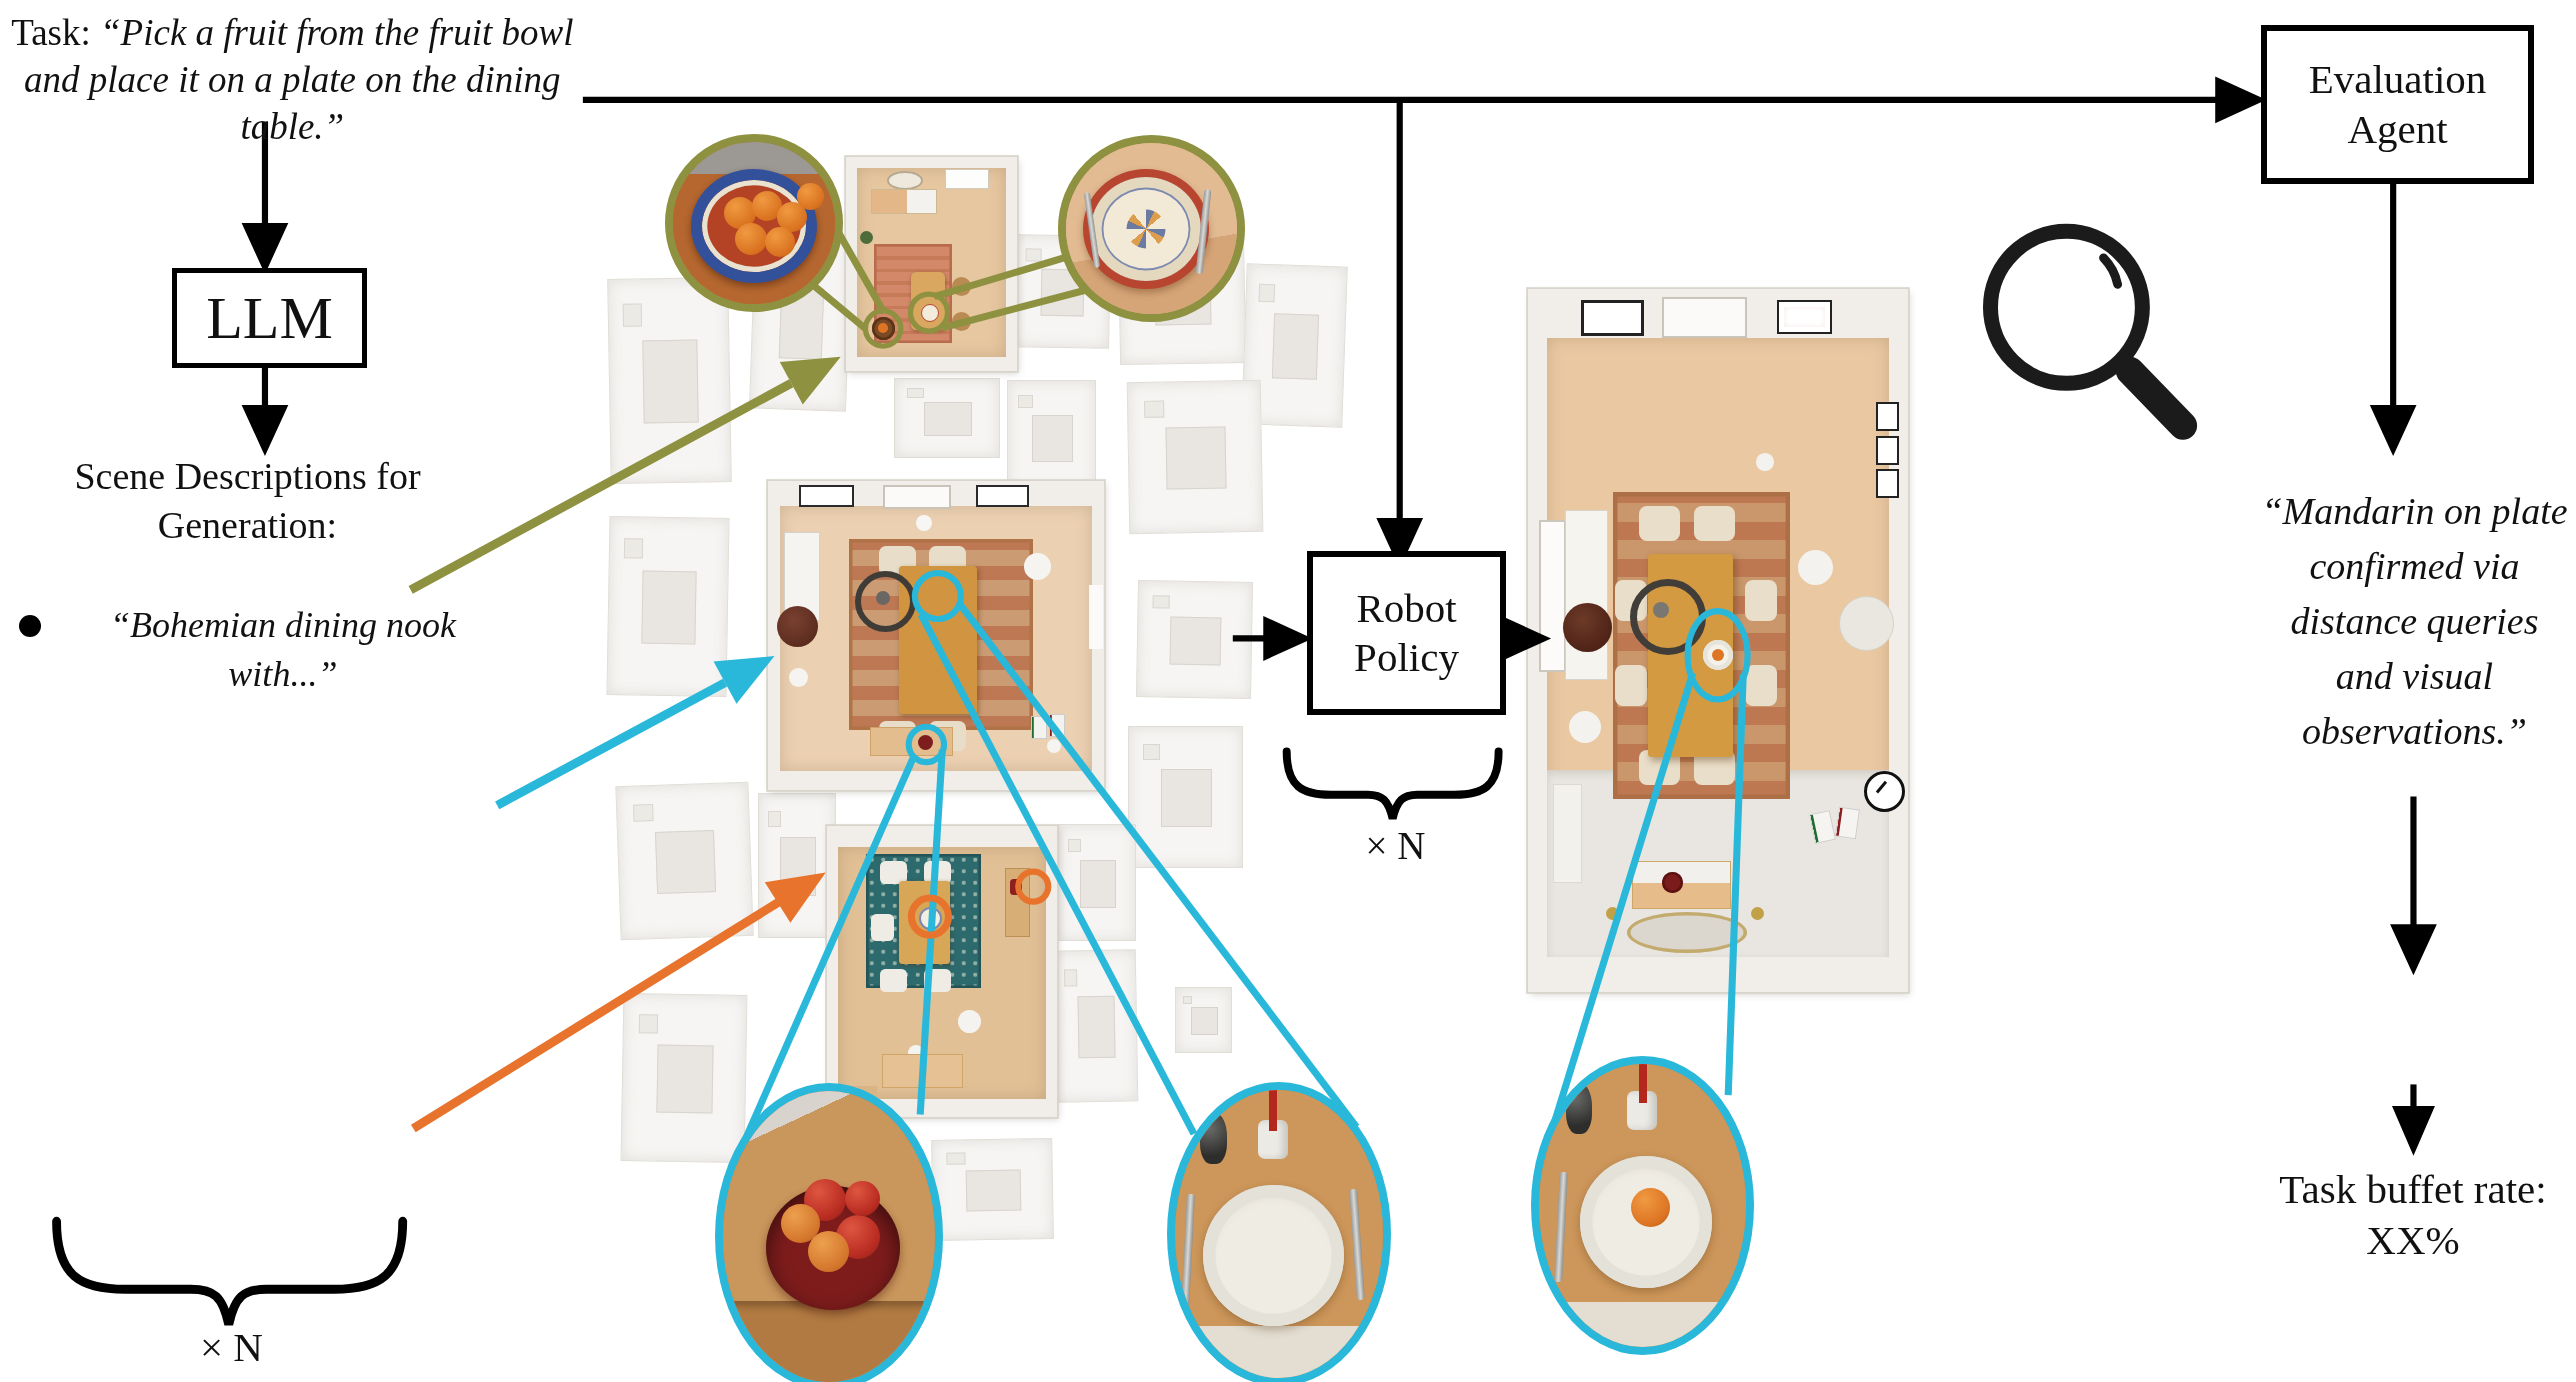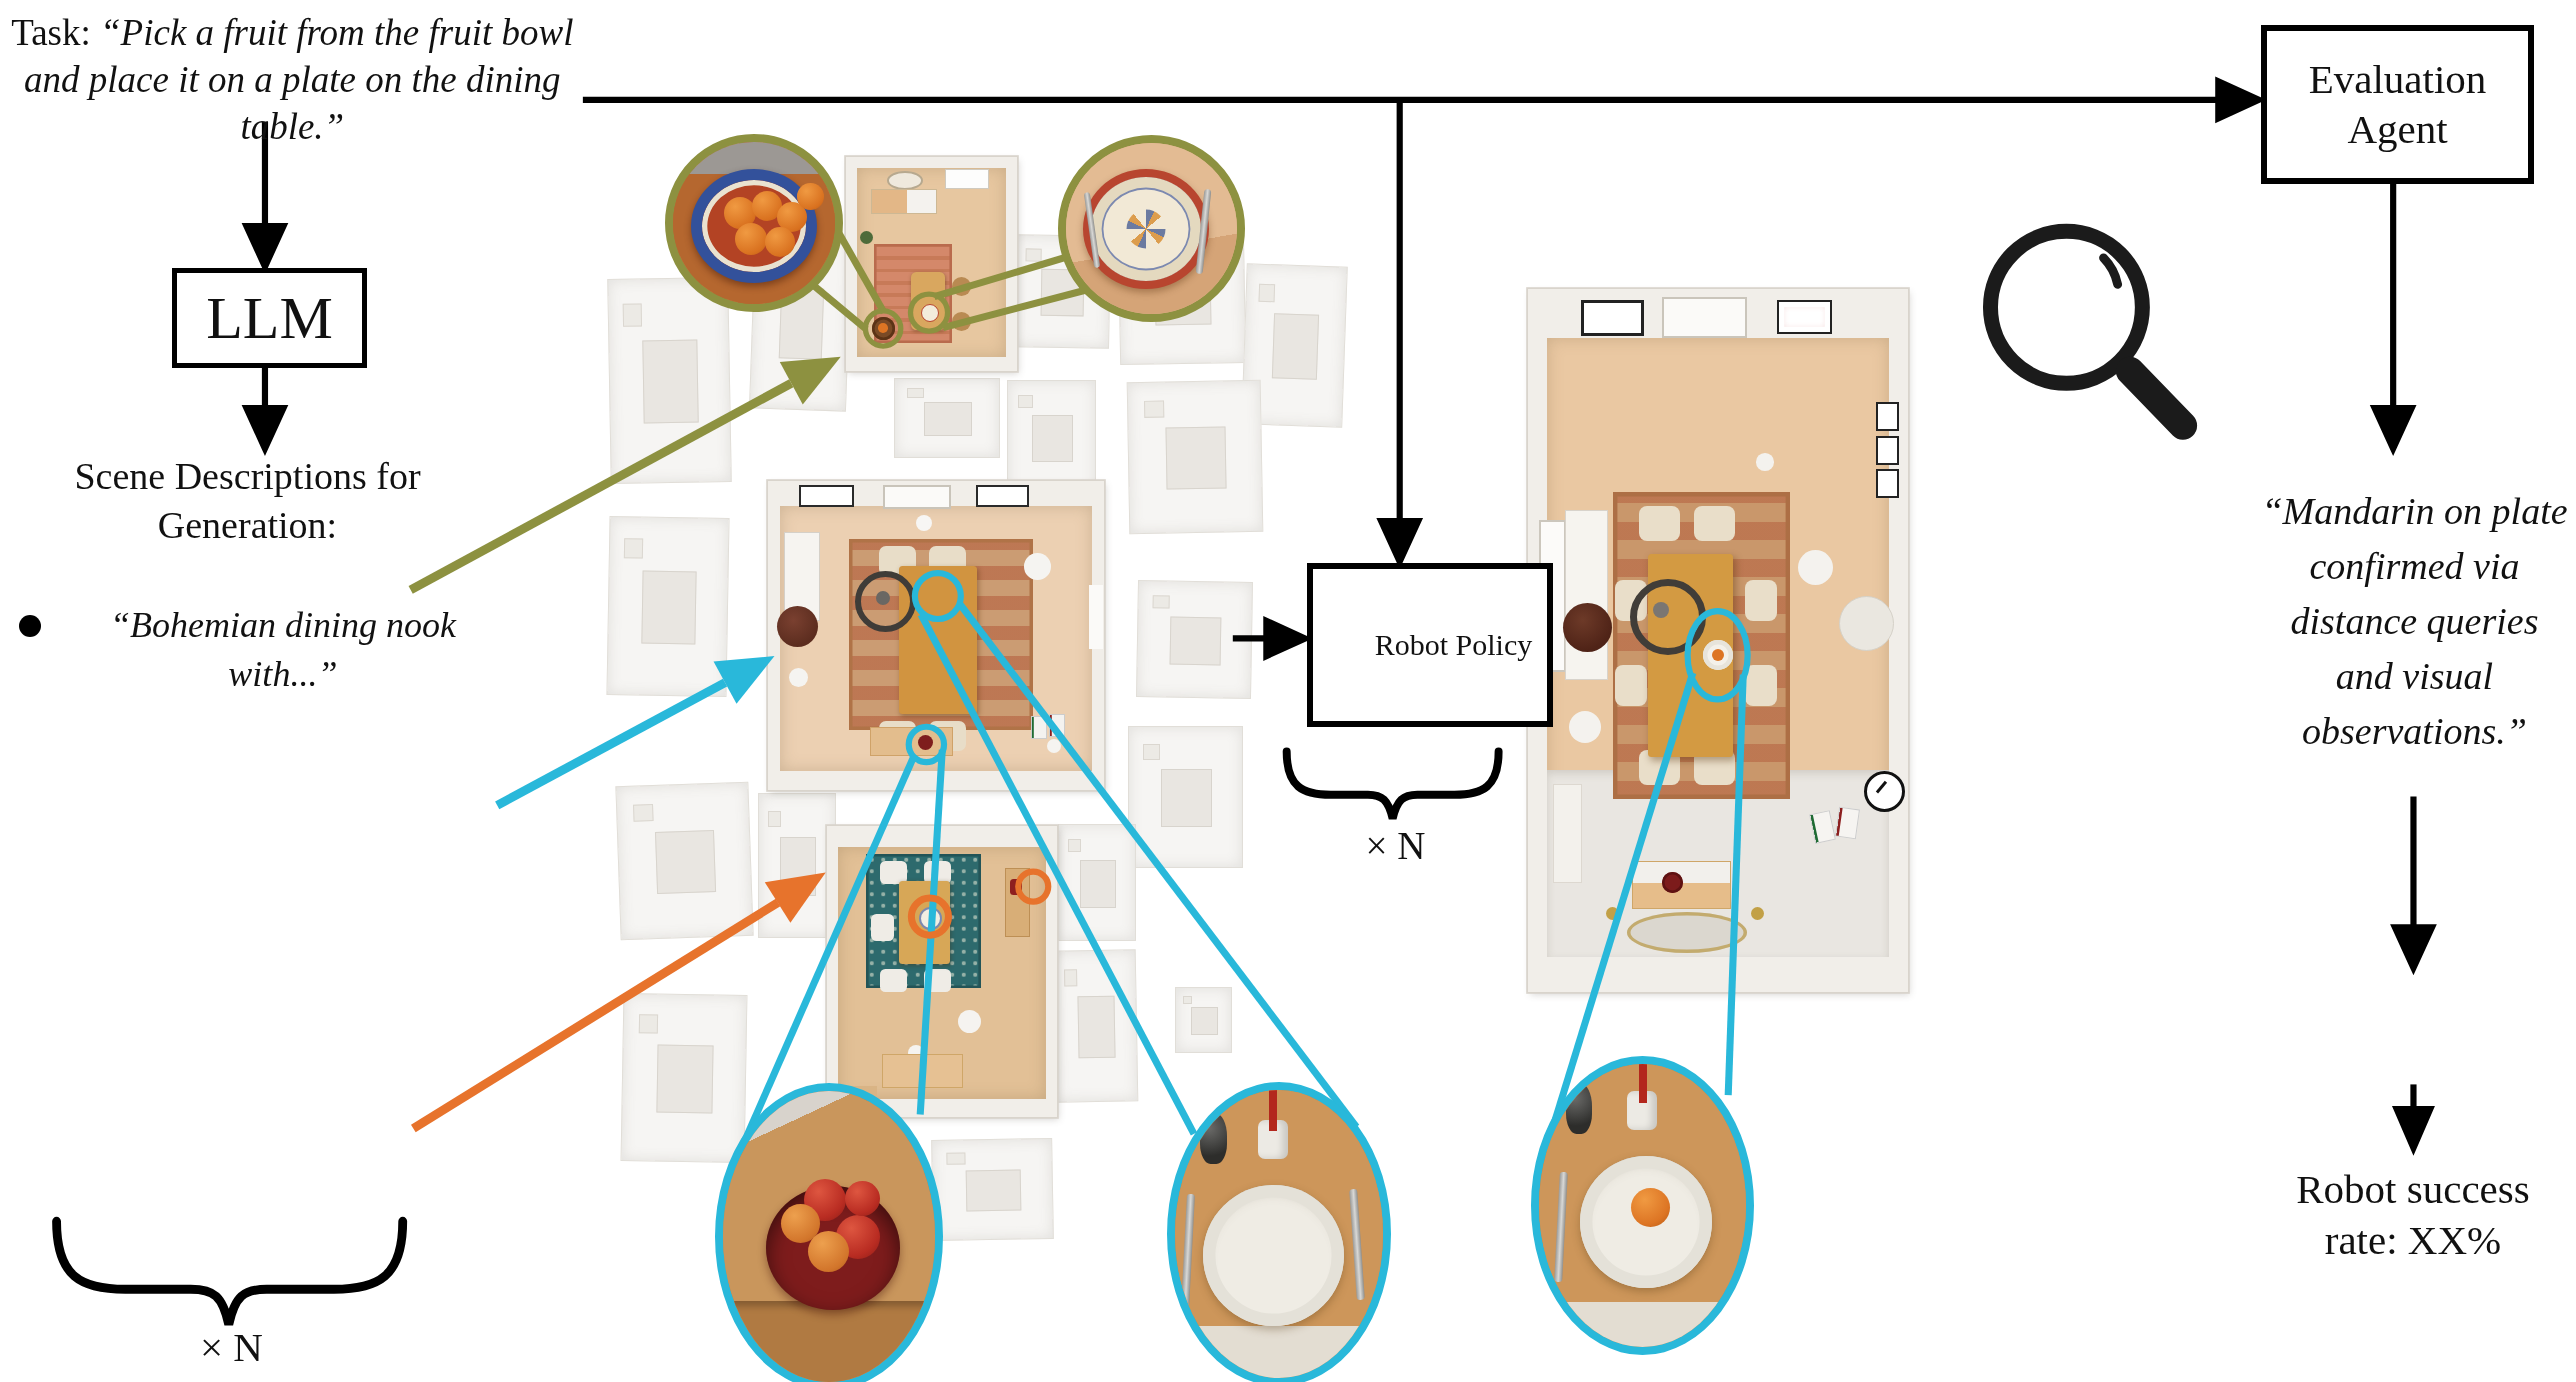--- a/index.html
+++ b/index.html
@@ -5,21 +5,21 @@
   html,body{margin:0;padding:0;background:#ffffff;}
   .canvas{position:relative;width:2576px;height:1382px;background:#fff;overflow:hidden;
           font-family:"Liberation Serif","DejaVu Serif",serif;color:#111;}
   .abs{position:absolute;}
   
   .task-text{left:5.3px;top:8.8px;width:574px;text-align:center;font-size:37px;line-height:47px;}
   .task-text .q{font-style:italic;}
   .box{display:flex;align-items:center;justify-content:center;text-align:center;
        background:#fff;border:5.3px solid #000;}
   .llm-box{left:172px;top:268px;width:185px;height:90px;font-size:60px;}
-  .robot-box{left:1307px;top:563px;width:187px;height:152px;font-size:30px;line-height:1.2;border-width:6.2px;padding-left:47px;}
+  .robot-box{left:1307px;top:551px;width:187px;height:152px;font-size:41px;line-height:1.2;border-width:6.2px;}
   .eval-box{left:2261px;top:25px;width:261px;height:147px;font-size:41px;line-height:1.2;border-width:6.2px;}
   .scene-heading{left:49px;top:452px;width:397px;text-align:center;font-size:38px;line-height:49px;}
   .bullets{left:19.4px;top:585px;width:495px;margin:16px;padding:0;list-style:none;}
   .bullets li{position:relative;width:389px;margin:0 auto 44px auto;text-align:center;
               font-style:italic;font-size:36px;line-height:49px;}
   .bullets li::before{content:"";position:absolute;left:-69px;top:14px;width:22px;height:22px;
               border-radius:50%;background:#000;}
   .mult{width:141px;text-align:center;font-size:41px;}
   .mult-left{left:161px;top:1323px;}
   .mult-robot{left:1325px;top:823px;font-size:39px;}
@@ -329,16 +329,16 @@
   <div class="abs box robot-box">
     <span>Robot Policy</span>
   </div>
   <div class="abs mult mult-robot">× N</div>
 
   <div class="abs box eval-box">
     <span>Evaluation Agent</span>
   </div>
 
   <div class="abs quote">“Mandarin on plate confirmed via distance queries and visual observations.”</div>
-  <div class="abs rate">Robot success rate: XX%</div>
+  <div class="abs rate">Task buffet rate: XX%</div>
 
 </div>
 
 
 </body></html>

